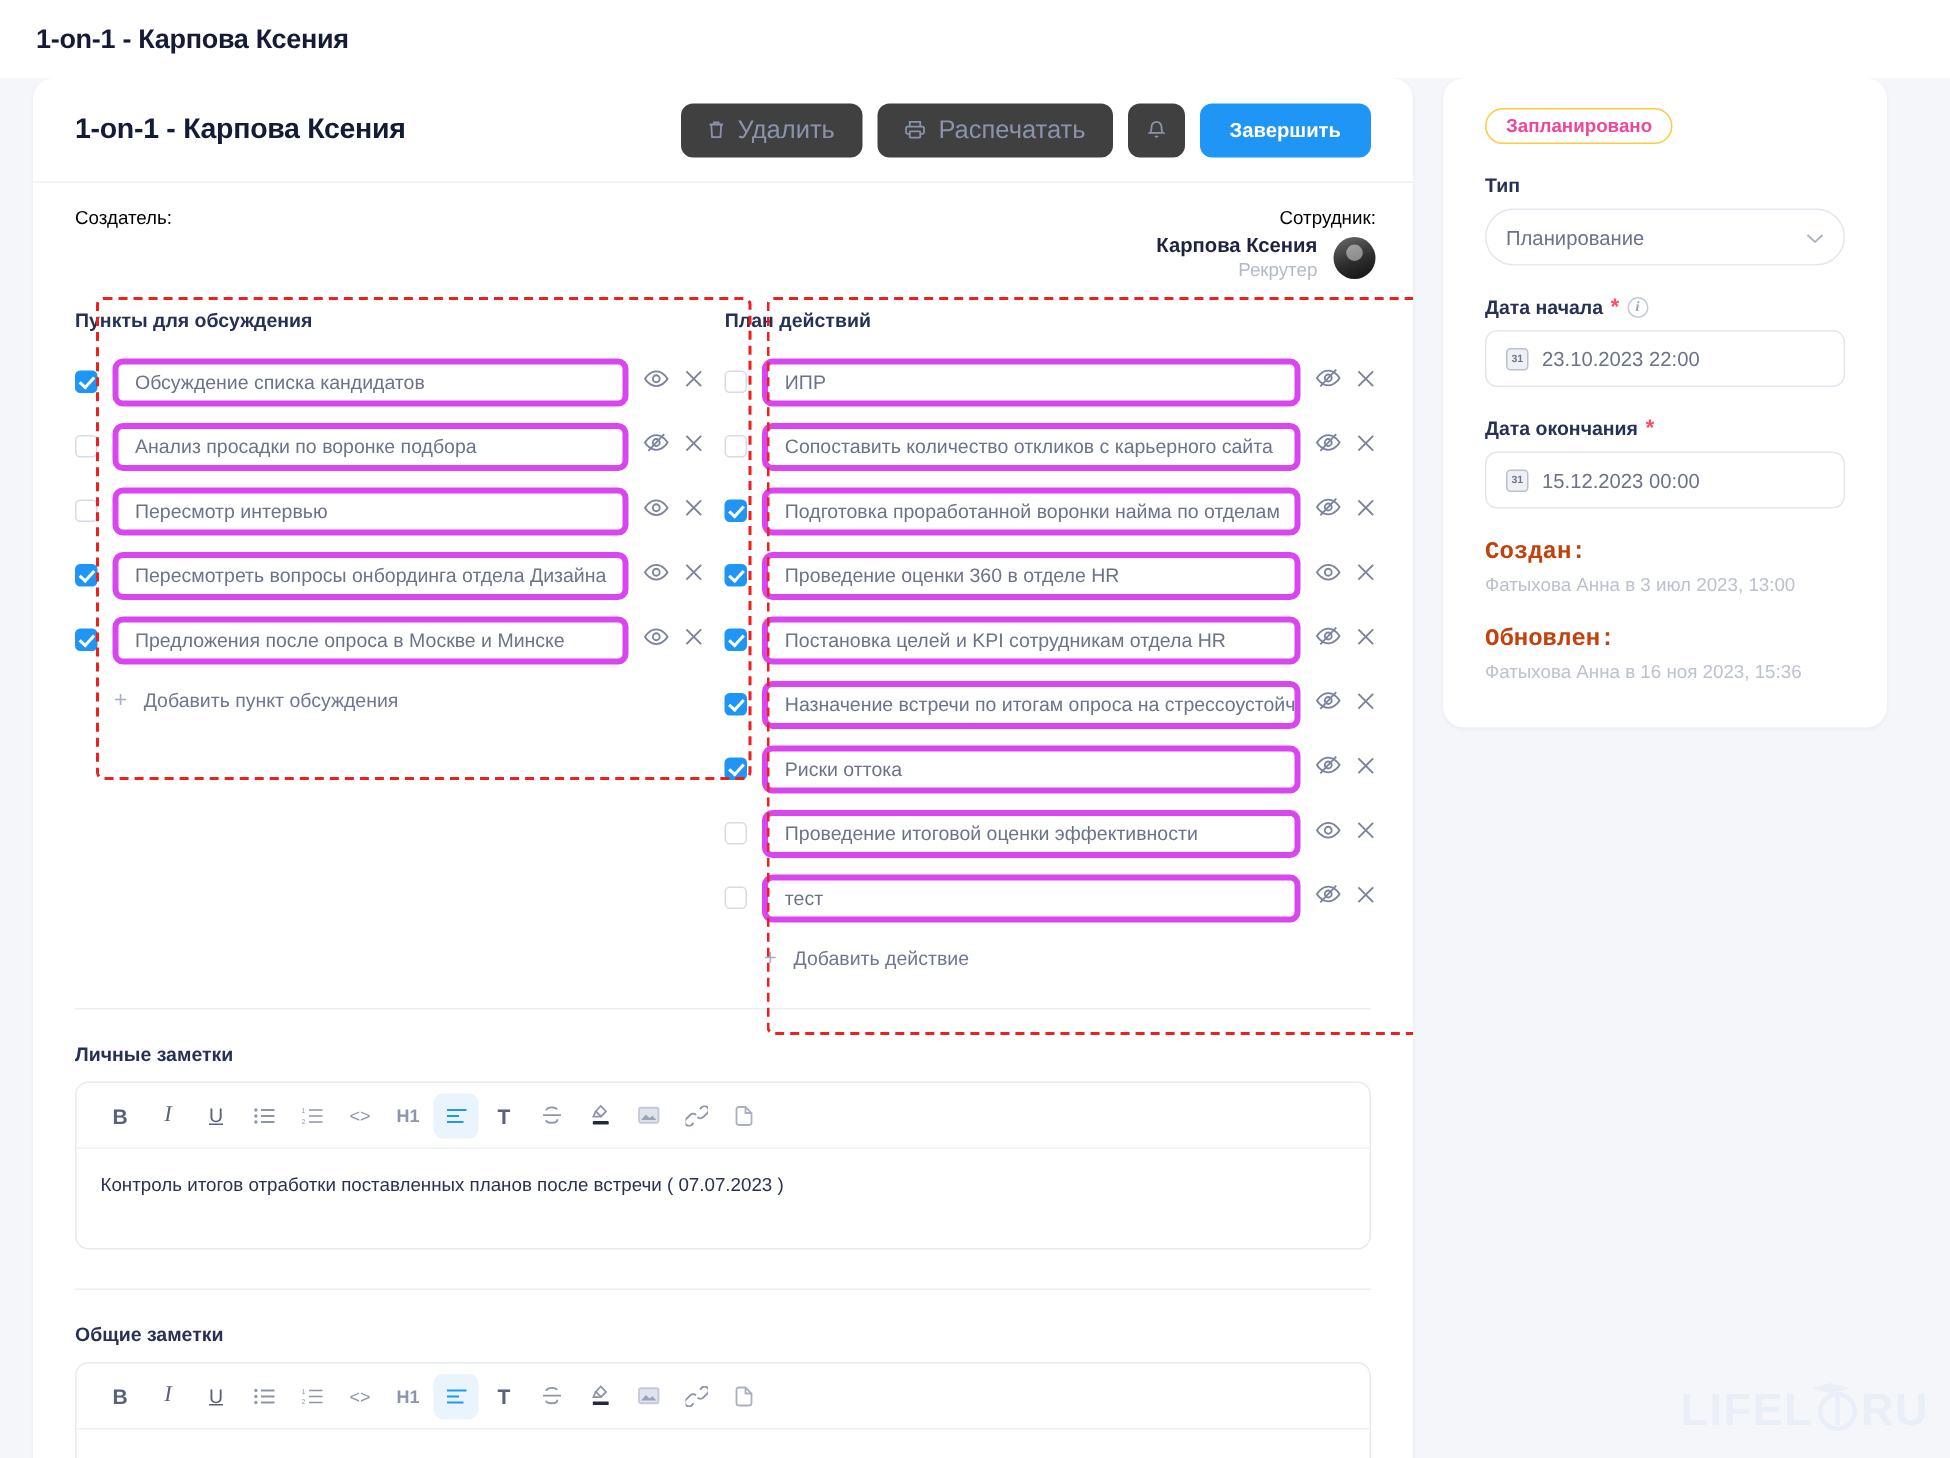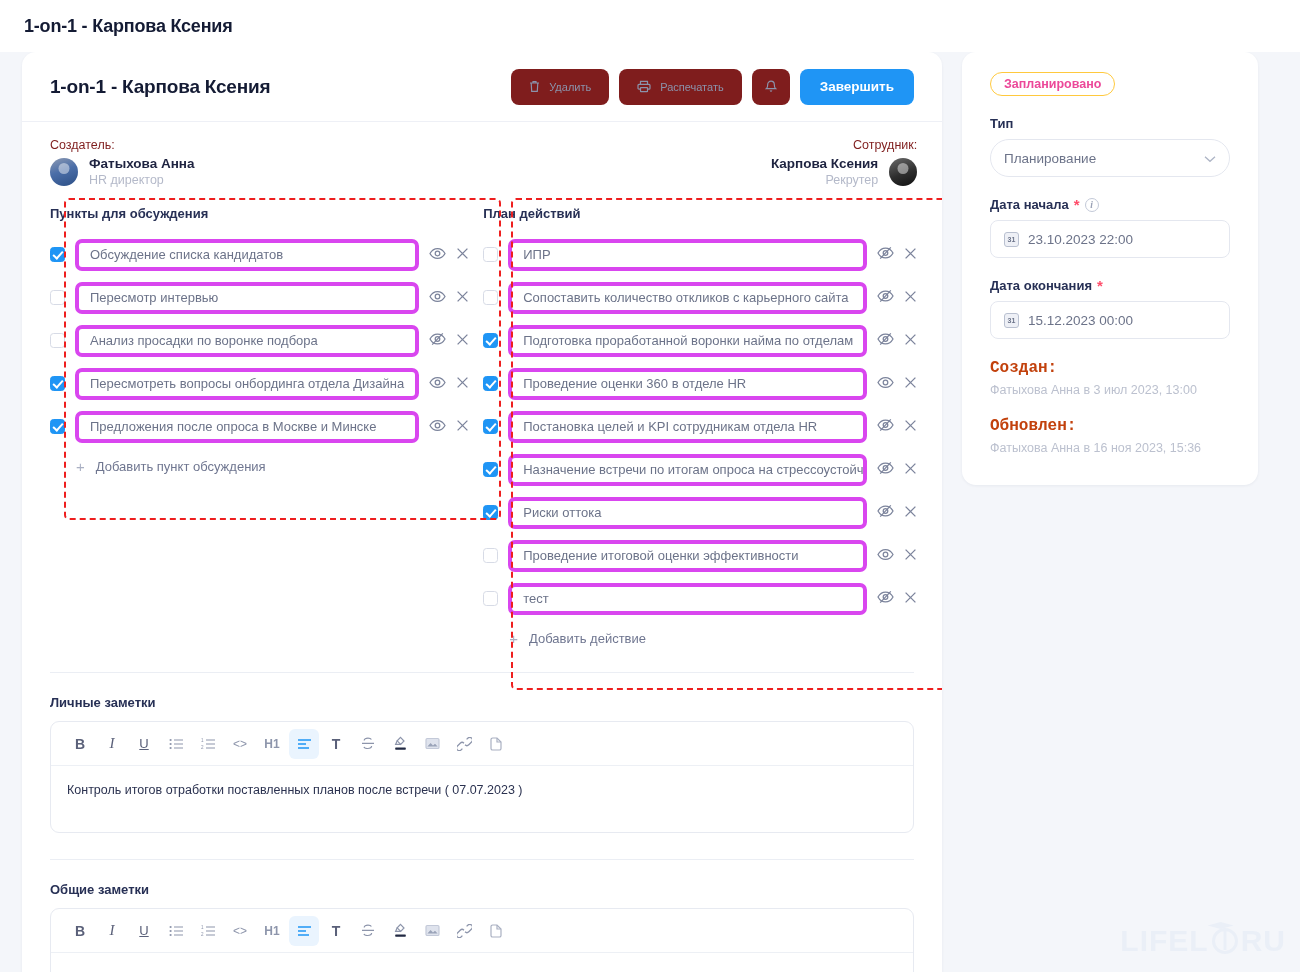--- a/index.html
+++ b/index.html
@@ -52,22 +52,22 @@
     padding:0 28px;
     border-bottom:1px solid #eef0f6;
   }
   .card-head h2{
     font-size:19px; font-weight:700; margin:0; color:#141b34;
     letter-spacing:-.2px;
   }
   .head-actions{ display:flex; align-items:center; gap:10px; }
   .btn{
     height:36px; border:none; border-radius:8px;
-    background:#7f1d1d; color:#8b93ab;
-    font-family:inherit; font-size:11px; font-weight:400;
+    background:#404040; color:#8b93ab;
+    font-family:inherit; font-size:17px; font-weight:400;
     display:inline-flex; align-items:center; gap:9px;
     padding:0 18px; cursor:pointer;
   }
   .btn-icononly{ padding:0; width:38px; justify-content:center; }
   .btn-primary{
     background:#1f95f5; color:#fff; font-weight:700; font-size:13.5px;
     padding:0 20px; height:36px;text-align:right;
   }
   .btn svg{ display:block; }
 
@@ -75,21 +75,21 @@
   .cols{
     display:flex;
     padding:16px 28px 0 28px;
     gap:0;
   }
   .col{ width:434px; position:relative; }
   .col-right{ margin-left:14px; }
 
   .owner-row{ height:62px; }
   .owner-label{
-    font-size:12.5px; color:#7f1d1d; margin:0 0 4px;
+    font-size:12.5px; color:#000000; margin:0 0 4px;
   }
   .owner-label.right{ text-align:right; }
   .person{ display:flex; align-items:center; gap:11px; }
   .person.right{ justify-content:flex-end; }
   .avatar{
     width:28px;height:28px;border-radius:50%;
     flex:0 0 28px;
     background:#c9ced9;
     overflow:hidden; position:relative;
   }
@@ -302,64 +302,57 @@
     </div>
 
     <div class="dash" id="dash-left"></div>
     <div class="dash" id="dash-right"></div>
 
     <div class="cols">
 
       <div class="col">
         <div class="owner-row">
           <div class="owner-label">Создатель:</div>
-          <div class="person">
-            <div class="avatar a1"></div>
-            <div class="person-txt">
-              <div class="person-name">Фатыхова Анна</div>
-              <div class="person-role">HR директор</div>
-            </div>
-          </div>
         </div>
         <div class="sec-title">Пункты для обсуждения</div>
         <div id="discussion-list">
             <div class="row">
               <div class="cbox on"></div>
               <div class="tinput">Обсуждение списка кандидатов</div>
-              <div class="ricons">
-                <span class="ricon"><svg width="17" height="13" viewBox="0 0 17 13" fill="none" stroke="currentColor" stroke-width="1.25">
-                    <path d="M1 6.5S3.7 1.6 8.5 1.6 16 6.5 16 6.5 13.3 11.4 8.5 11.4 1 6.5 1 6.5z"></path>
-                    <circle cx="8.5" cy="6.5" r="2.3"></circle>
-                  </svg></span>
-                <span class="ricon"><svg width="13" height="13" viewBox="0 0 13 13" fill="none" stroke="currentColor" stroke-width="1.3">
-                    <path d="M1.6 1.6 11.4 11.4M11.4 1.6 1.6 11.4"></path>
-                  </svg></span>
-              </div>
-            </div>
-            <div class="row">
-              <div class="cbox"></div>
-              <div class="tinput">Пересмотр интервью</div>
               <div class="ricons">
                 <span class="ricon"><svg width="17" height="13" viewBox="0 0 17 13" fill="none" stroke="currentColor" stroke-width="1.25">
                     <path d="M1 6.5S3.7 1.6 8.5 1.6 16 6.5 16 6.5 13.3 11.4 8.5 11.4 1 6.5 1 6.5z"></path>
                     <circle cx="8.5" cy="6.5" r="2.3"></circle>
                   </svg></span>
                 <span class="ricon"><svg width="13" height="13" viewBox="0 0 13 13" fill="none" stroke="currentColor" stroke-width="1.3">
                     <path d="M1.6 1.6 11.4 11.4M11.4 1.6 1.6 11.4"></path>
                   </svg></span>
               </div>
             </div>
             <div class="row">
               <div class="cbox"></div>
               <div class="tinput">Анализ просадки по воронке подбора</div>
               <div class="ricons">
                 <span class="ricon"><svg width="17" height="14" viewBox="0 0 17 14" fill="none" stroke="currentColor" stroke-width="1.25">
                     <path d="M1 7S3.7 2.1 8.5 2.1 16 7 16 7s-2.7 4.9-7.5 4.9S1 7 1 7z"></path>
                     <circle cx="8.5" cy="7" r="2.3"></circle>
                     <path d="M3.2 12.6 13.8 1.4"></path>
+                  </svg></span>
+                <span class="ricon"><svg width="13" height="13" viewBox="0 0 13 13" fill="none" stroke="currentColor" stroke-width="1.3">
+                    <path d="M1.6 1.6 11.4 11.4M11.4 1.6 1.6 11.4"></path>
+                  </svg></span>
+              </div>
+            </div>
+            <div class="row">
+              <div class="cbox"></div>
+              <div class="tinput">Пересмотр интервью</div>
+              <div class="ricons">
+                <span class="ricon"><svg width="17" height="13" viewBox="0 0 17 13" fill="none" stroke="currentColor" stroke-width="1.25">
+                    <path d="M1 6.5S3.7 1.6 8.5 1.6 16 6.5 16 6.5 13.3 11.4 8.5 11.4 1 6.5 1 6.5z"></path>
+                    <circle cx="8.5" cy="6.5" r="2.3"></circle>
                   </svg></span>
                 <span class="ricon"><svg width="13" height="13" viewBox="0 0 13 13" fill="none" stroke="currentColor" stroke-width="1.3">
                     <path d="M1.6 1.6 11.4 11.4M11.4 1.6 1.6 11.4"></path>
                   </svg></span>
               </div>
             </div>
             <div class="row">
               <div class="cbox on"></div>
               <div class="tinput">Пересмотреть вопросы онбординга отдела Дизайна</div>
               <div class="ricons">

